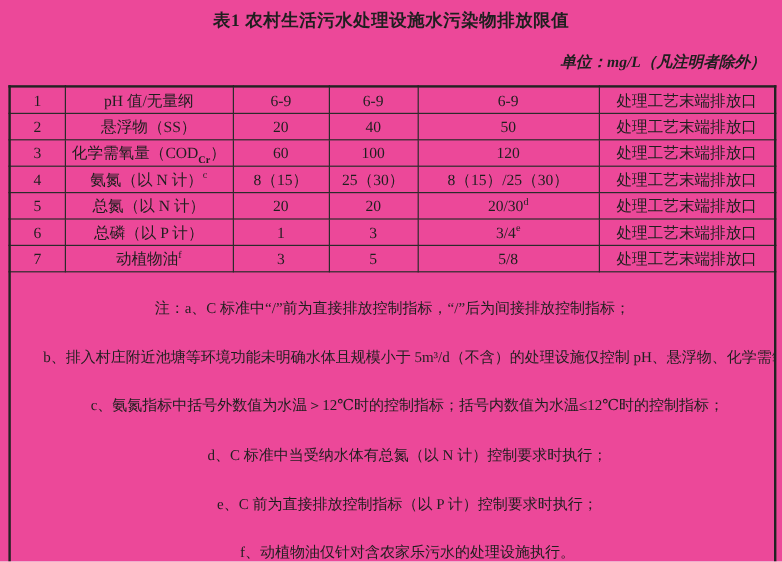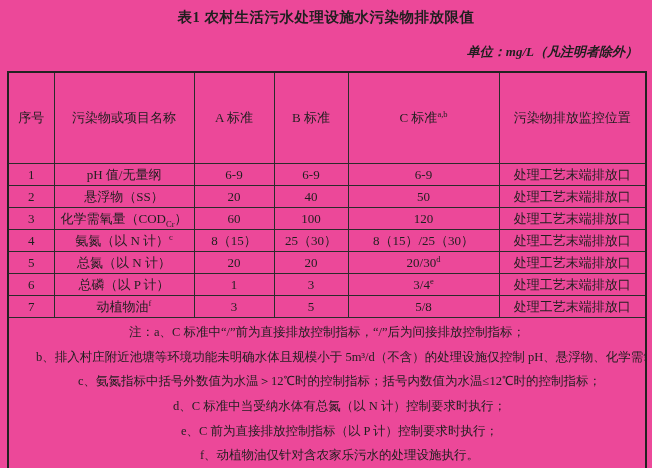--- a/index.html
+++ b/index.html
@@ -53,31 +53,31 @@
   tr.data-row td { height: 21px; }
   sup.mark {
     font-size: 8.5px;
     vertical-align: super;
     line-height: 0;
   }
   sub.mark {
     font-size: 8.5px;
     vertical-align: sub;
     line-height: 0;
+    font-weight: bold;
   }
   td.notes-cell {
     text-align: left;
     padding: 5px 8px 6px 8px;
     white-space: normal;
   }
   .notes p {
-    margin: 4px 0;
+    margin: 20px 0;
     font-size: 12.5px;
     line-height: 1.65;
-    font-family: Liberation Serif, serif;
   }
   .notes p.indent { text-indent: 2em; }
 </style>
 </head>
 <body>
 
 <div class="page">
 
   <div class="doc-title">表1  农村生活污水处理设施水污染物排放限值</div>
 
@@ -86,28 +86,20 @@
   <table class="limits">
     <colgroup>
       <col style="width:46px">
       <col style="width:140px">
       <col style="width:80px">
       <col style="width:74px">
       <col style="width:151px">
       <col style="width:147px">
     </colgroup>
     <tbody>
-      <tr class="header-row">
-        <th>序号</th>
-        <th>污染物或项目名称</th>
-        <th>A 标准</th>
-        <th>B 标准</th>
-        <th><span>C 标准</span><sup class="mark">a,b</sup></th>
-        <th>污染物排放监控位置</th>
-      </tr>
 
       <tr class="data-row">
         <td>1</td>
         <td><span>pH 值/无量纲</span><sub class="mark"></sub><span></span><sup class="mark"></sup></td>
         <td>6-9</td>
         <td>6-9</td>
         <td><span>6-9</span><sup class="mark"></sup></td>
         <td>处理工艺末端排放口</td>
       </tr>
 

